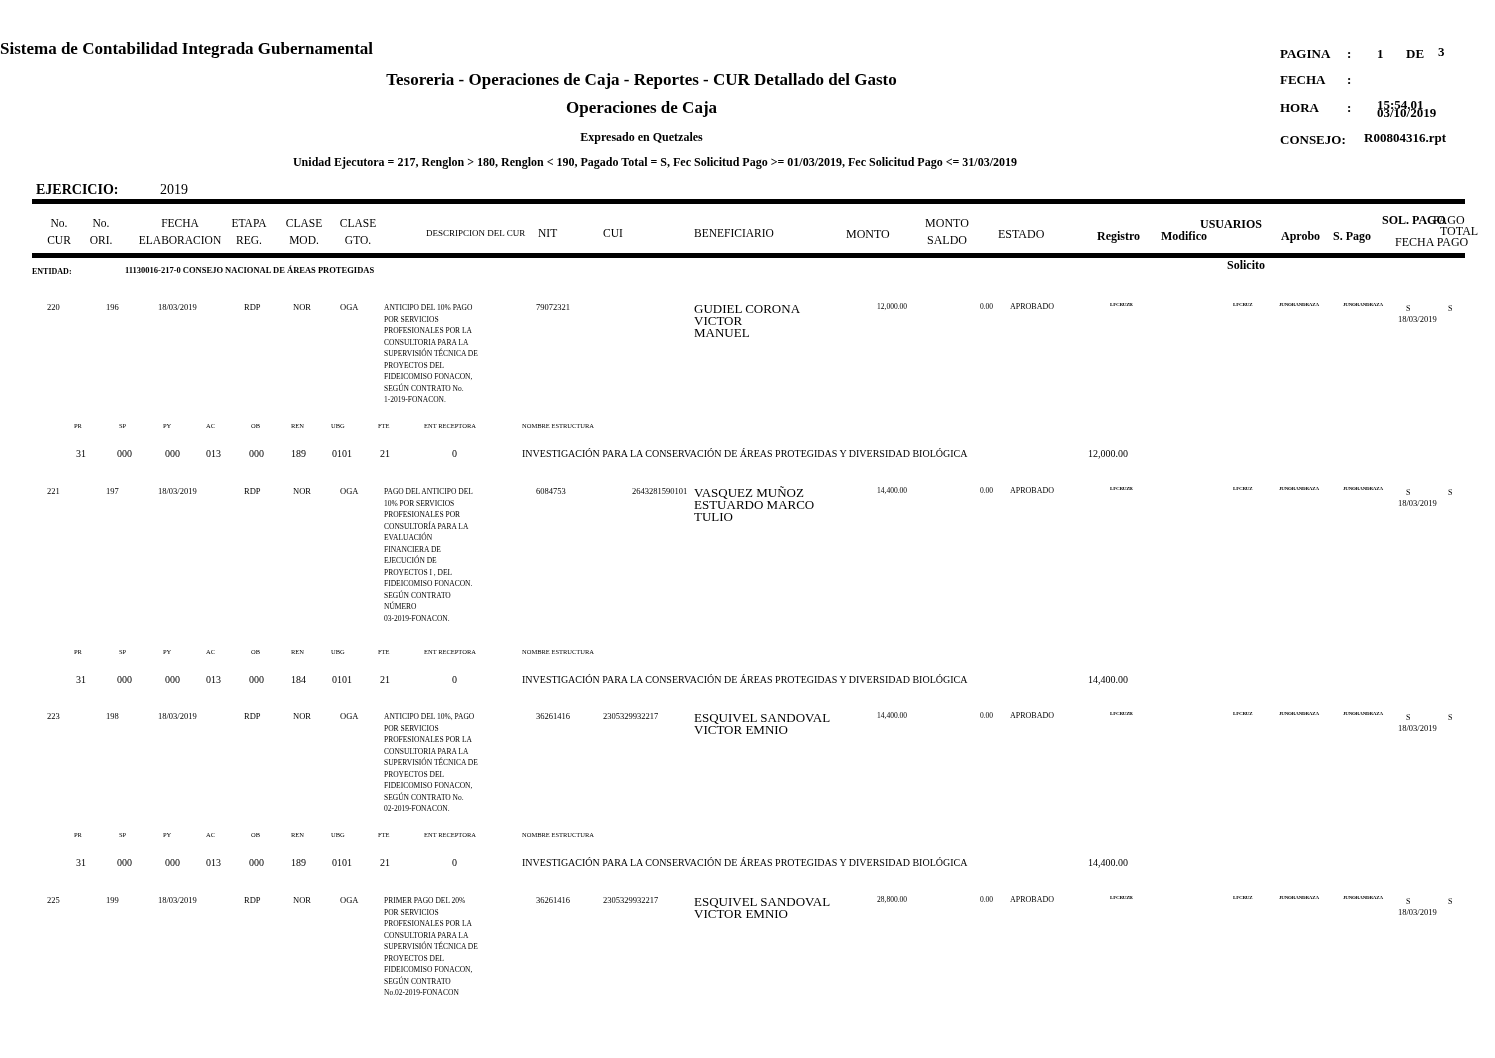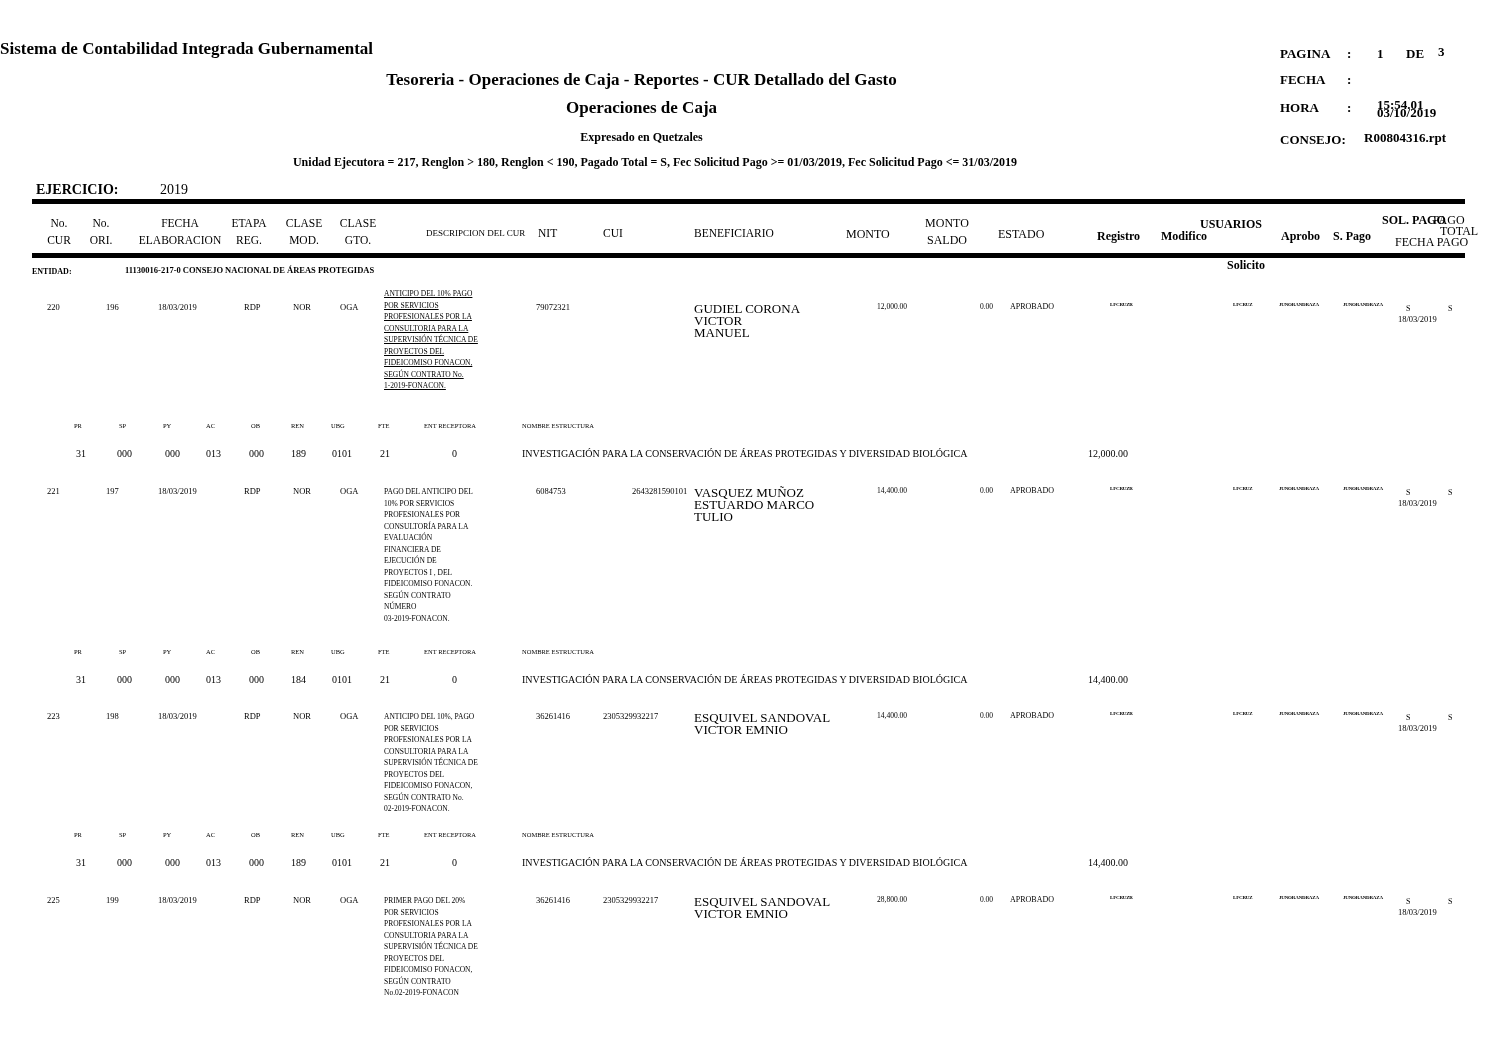--- a/index.html
+++ b/index.html
@@ -103,21 +103,21 @@
 <div class="abs" style="left:125px;top:265px;font-size:8.5px;font-weight:bold;">11130016-217-0 CONSEJO NACIONAL DE ÁREAS PROTEGIDAS</div>
 
 <div id="records">
     <div>
       <div class="abs cell" style="left:47px;top:302px;">220</div>
       <div class="abs cell" style="left:106px;top:302px;">196</div>
       <div class="abs cell" style="left:158px;top:302px;">18/03/2019</div>
       <div class="abs cell" style="left:244px;top:302px;">RDP</div>
       <div class="abs cell" style="left:293px;top:302px;">NOR</div>
       <div class="abs cell" style="left:340px;top:302px;">OGA</div>
-      <div class="abs desc" style="left:384px;top:288px;text-decoration:underline;">ANTICIPO DEL 10% PAGO
+      <div class="abs desc" style="left:384px;top:302px;">ANTICIPO DEL 10% PAGO
 POR SERVICIOS
 PROFESIONALES POR LA
 CONSULTORIA PARA LA
 SUPERVISIÓN TÉCNICA DE
 PROYECTOS DEL
 FIDEICOMISO FONACON,
 SEGÚN CONTRATO No.
 1-2019-FONACON.</div>
       <div class="abs cell" style="left:536px;top:302px;">79072321</div>
       <div class="abs cell" style="left:603px;top:302px;"></div>

